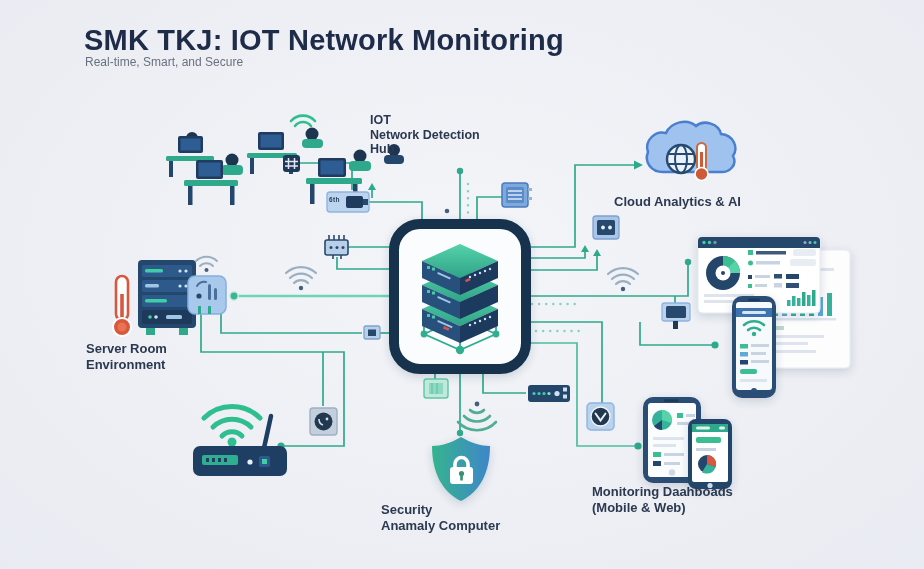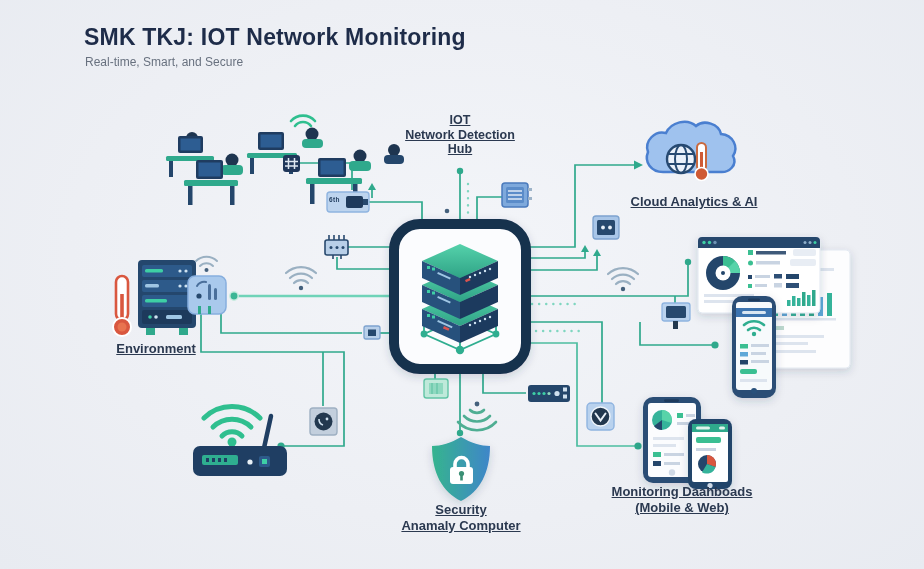--- a/index.html
+++ b/index.html
@@ -1,22 +1,22 @@
 <!DOCTYPE html>
 <html><head>
 <meta charset="utf-8">
 <style>
   html,body{margin:0;padding:0;}
   body{width:924px;height:569px;overflow:hidden;font-family:"Liberation Sans",sans-serif;}
   .canvas{position:relative;width:924px;height:569px;
     background:radial-gradient(ellipse at 50% 45%, #f3f5f9 0%, #edeff4 60%, #e8ebf1 100%);}
   svg{position:absolute;left:0;top:0;}
-  .title{position:absolute;left:84px;top:24px;font-size:23px;font-weight:800;color:#1e2c49;letter-spacing:.2px;}
+  .title{position:absolute;left:84px;top:24px;font-size:29px;font-weight:800;color:#1e2c49;letter-spacing:.2px;}
   .subtitle{position:absolute;left:85px;top:55px;font-size:12px;color:#68717f;}
-  .lbl{position:absolute;font-size:13px;font-weight:700;color:#2b3950;text-align:center;line-height:16px;text-decoration:underline;}
+  .lbl{position:absolute;font-size:13px;font-weight:700;color:#2b3950;line-height:16px;}
   .hub-lbl{left:370px;top:113px;width:180px;font-size:12.5px;line-height:14.5px;}
   .labs-lbl{left:158px;top:209px;width:150px;}
   .server-lbl{left:86px;top:341px;width:140px;}
   .wifi-lbl{left:168px;top:491px;width:150px;}
   .security-lbl{left:381px;top:502px;width:160px;}
   .cloud-lbl{left:614px;top:194px;width:160px;}
   .dash-lbl{left:592px;top:484px;width:180px;}
   .usb-label{position:absolute;left:329px;top:196px;width:20px;font-size:6.5px;font-weight:700;color:#1e3a5c;letter-spacing:.4px;}
 </style>
 </head>
@@ -545,20 +545,21 @@
 <div class="subtitle">Real-time, Smart, and Secure</div>
 
 <div class="lbl hub-lbl">
   <div>IOT</div>
   <div>Network Detection</div>
   <div>Hub</div>
 </div>
 
 
 <div class="lbl server-lbl">
+  <div>Server Room</div>
   <div>Environment</div>
 </div>
 
 
 <div class="lbl security-lbl">
   <div>Security</div>
   <div>Anamaly Computer</div>
 </div>
 
 <div class="lbl cloud-lbl">Cloud Analytics &amp; AI</div>

